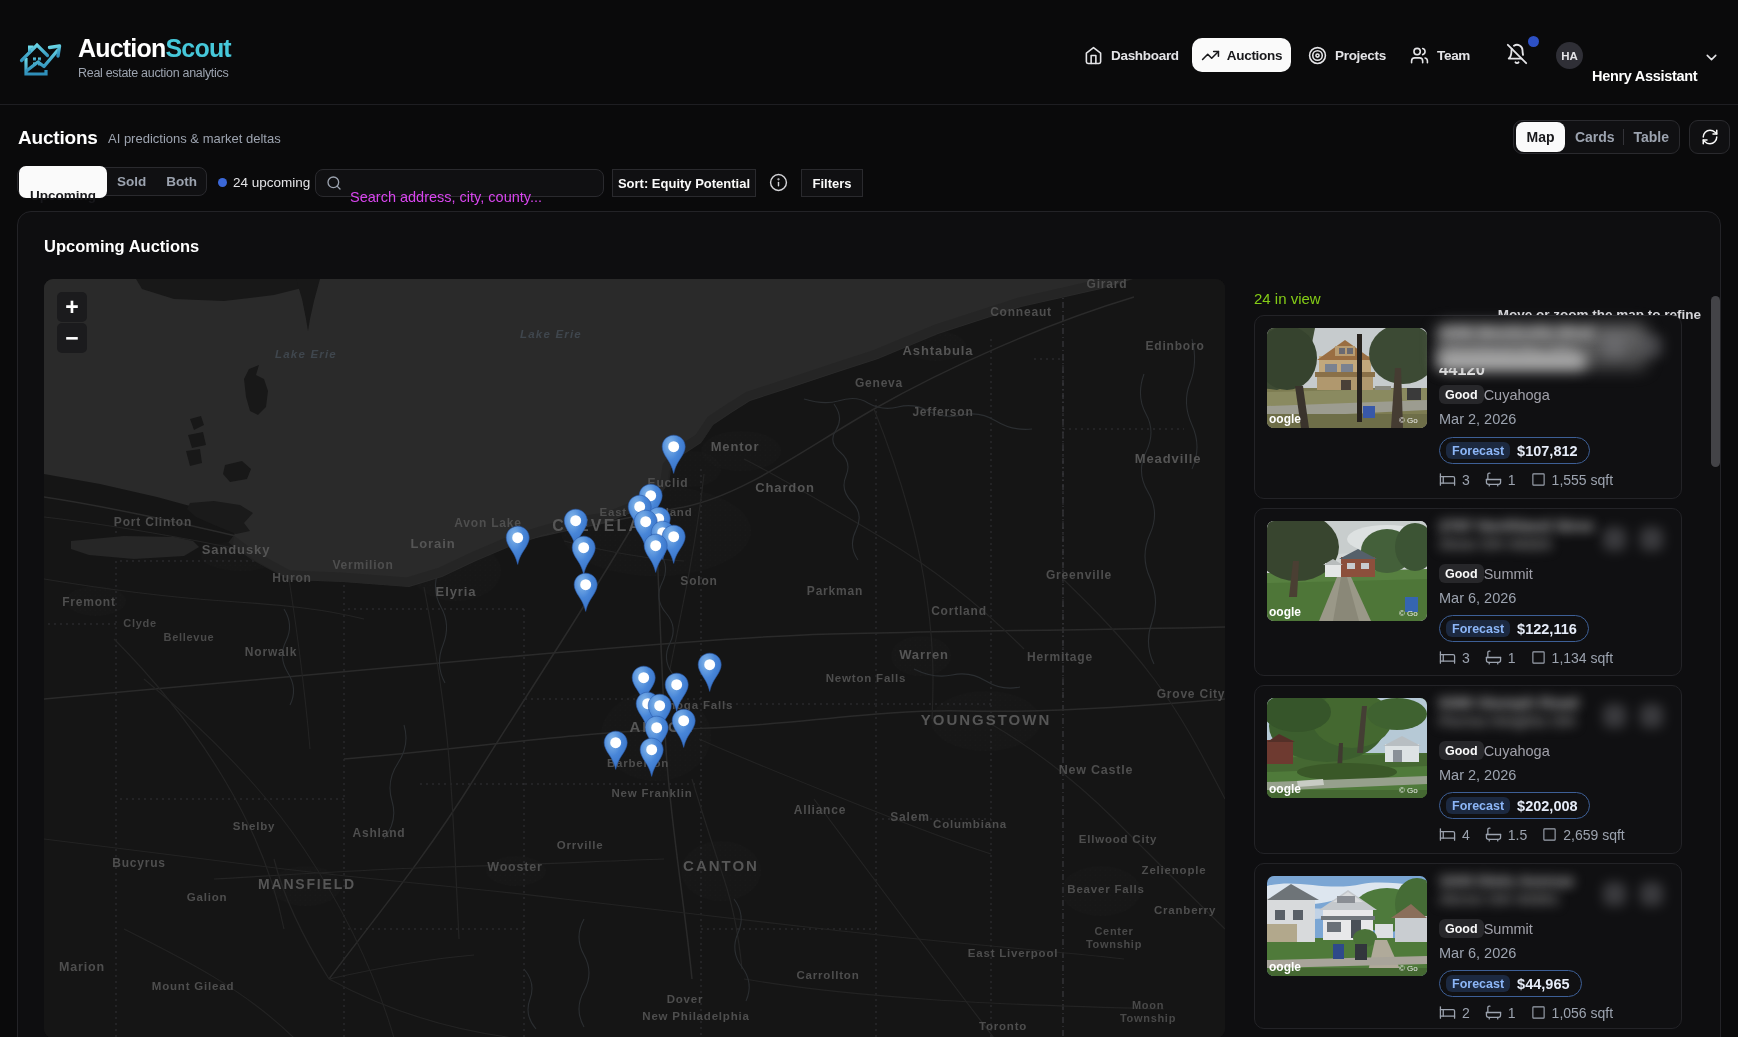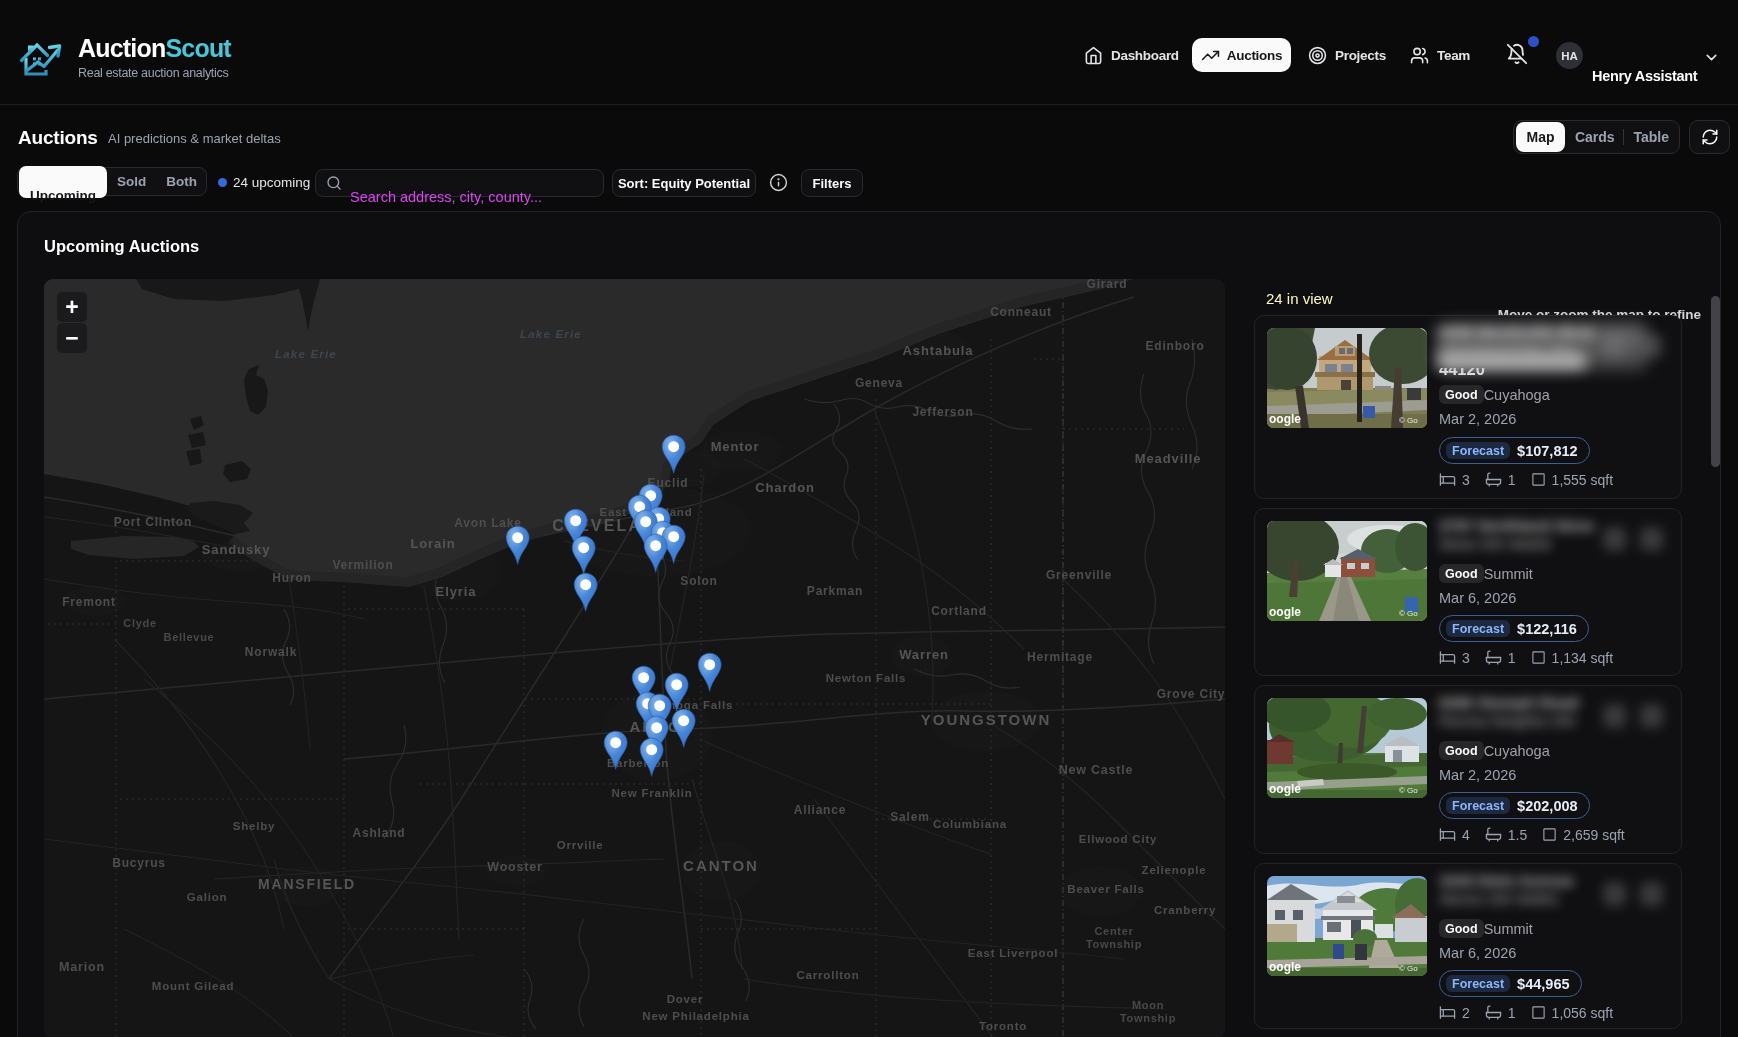--- a/index.html
+++ b/index.html
@@ -39,40 +39,40 @@
 #tabs { position:absolute; left:17px; top:167px; width:190px; height:29px;
   border:1px solid #2a2a2e; border-radius:8px; background:#101012; display:flex; align-items:center; }
 #tabs .t { padding:0 10px; font-size:13.5px; font-weight:600; color:#9ca3af; }
 #tabs .active { background:#fafafa; color:#18181b; border-radius:7px; height:27px; line-height:27px; margin-left:1px; font-weight:700; padding:16px 11px; }
 #tabs .divider { width:1px; height:14px; background:#3f3f44; }
 #countdot { position:absolute; left:218px; top:178px; width:9px; height:9px; border-radius:50%; background:#3b68d8; }
 #countlabel { position:absolute; left:233px; top:175px; font-size:13.5px; color:#e4e4e7; }
 #search { position:absolute; left:315px; top:169px; width:289px; height:28px;
   border:1px solid #2a2a2e; border-radius:8px; background:#101012; display:flex; align-items:center; padding:0 10px; gap:8px; }
 #search span { font-size:14.5px; color:#d946ef;margin-top:28px; }
-.btn { position:absolute; top:169px; height:28px; border:1px solid #2a2a2e; border-radius:8px;
+.btn { position:absolute; top:169px; height:28px; border:1px solid #2a2a2e; border-radius:0;
   background:#101012; display:flex; align-items:center; justify-content:center;
   font-size:13px; font-weight:700; color:#fafafa; }
 #sortbtn { left:612px; width:144px; }
 #infobtn { left:765px; width:27px; height:27px; border:none; border-radius:50%; background:transparent; }
 #filterbtn { left:801px; width:62px; }
 
 
 #panel { position:absolute; left:17px; top:211px; width:1704px; height:900px;
   background:#0e0e10; border:1px solid #232327; border-radius:14px; }
 #paneltitle { position:absolute; left:26px; top:25px; font-size:16.5px; font-weight:700; color:#fff; }
 #mapwrap { position:absolute; left:26px; top:67px; width:1181px; height:759px; border-radius:9px; overflow:hidden; background:#161616; }
 #zoomctl { position:absolute; left:13px; top:13px; width:30px; z-index:50; }
 .zbtn { width:30px; height:30px; background:#1b1b1d; color:#fff; border-radius:5px;
   display:flex; align-items:center; justify-content:center; font-size:23px; font-weight:600; }
 .zbtn+. zbtn { margin-top:1px; }
 
 
 #sidebar { position:absolute; left:1231px; top:67px; width:473px; }
-#sbhead { position:absolute; left:5px; top:11px; font-size:15px; color:#fef9c3;margin-left:12px; }
+#sbhead { position:absolute; left:5px; top:11px; font-size:15px; color:#84cc16; }
 #sbhint { position:absolute; right:21px; top:28px; font-size:13.5px; font-weight:600; color:#d4d4d8; }
 .card { position:absolute; left:5px; width:428px; background:#101012;
   border:1px solid #232327; border-radius:10px; }
 .cimg { position:absolute; left:12px; top:12px; width:160px; height:100px; border-radius:7px; overflow:hidden; }
 .ctxt { position:absolute; left:184px; top:12px; right:12px; }
 .blurline { filter:blur(6px); color:#c9c9c9; font-weight:700; font-size:15.5px; line-height:18px; white-space:nowrap; }
 .zip { font-weight:700; font-size:16.5px; color:#f4f4f5; line-height:18px; clip-path:inset(8px 0 0 0); }
 .badgerow { position:absolute; left:184px; display:flex; align-items:center; gap:0; }
 .goodbadge { background:#27272a; color:#fafafa; font-size:12.5px; font-weight:700;
   padding:2.5px 6px; border-radius:6px; }

